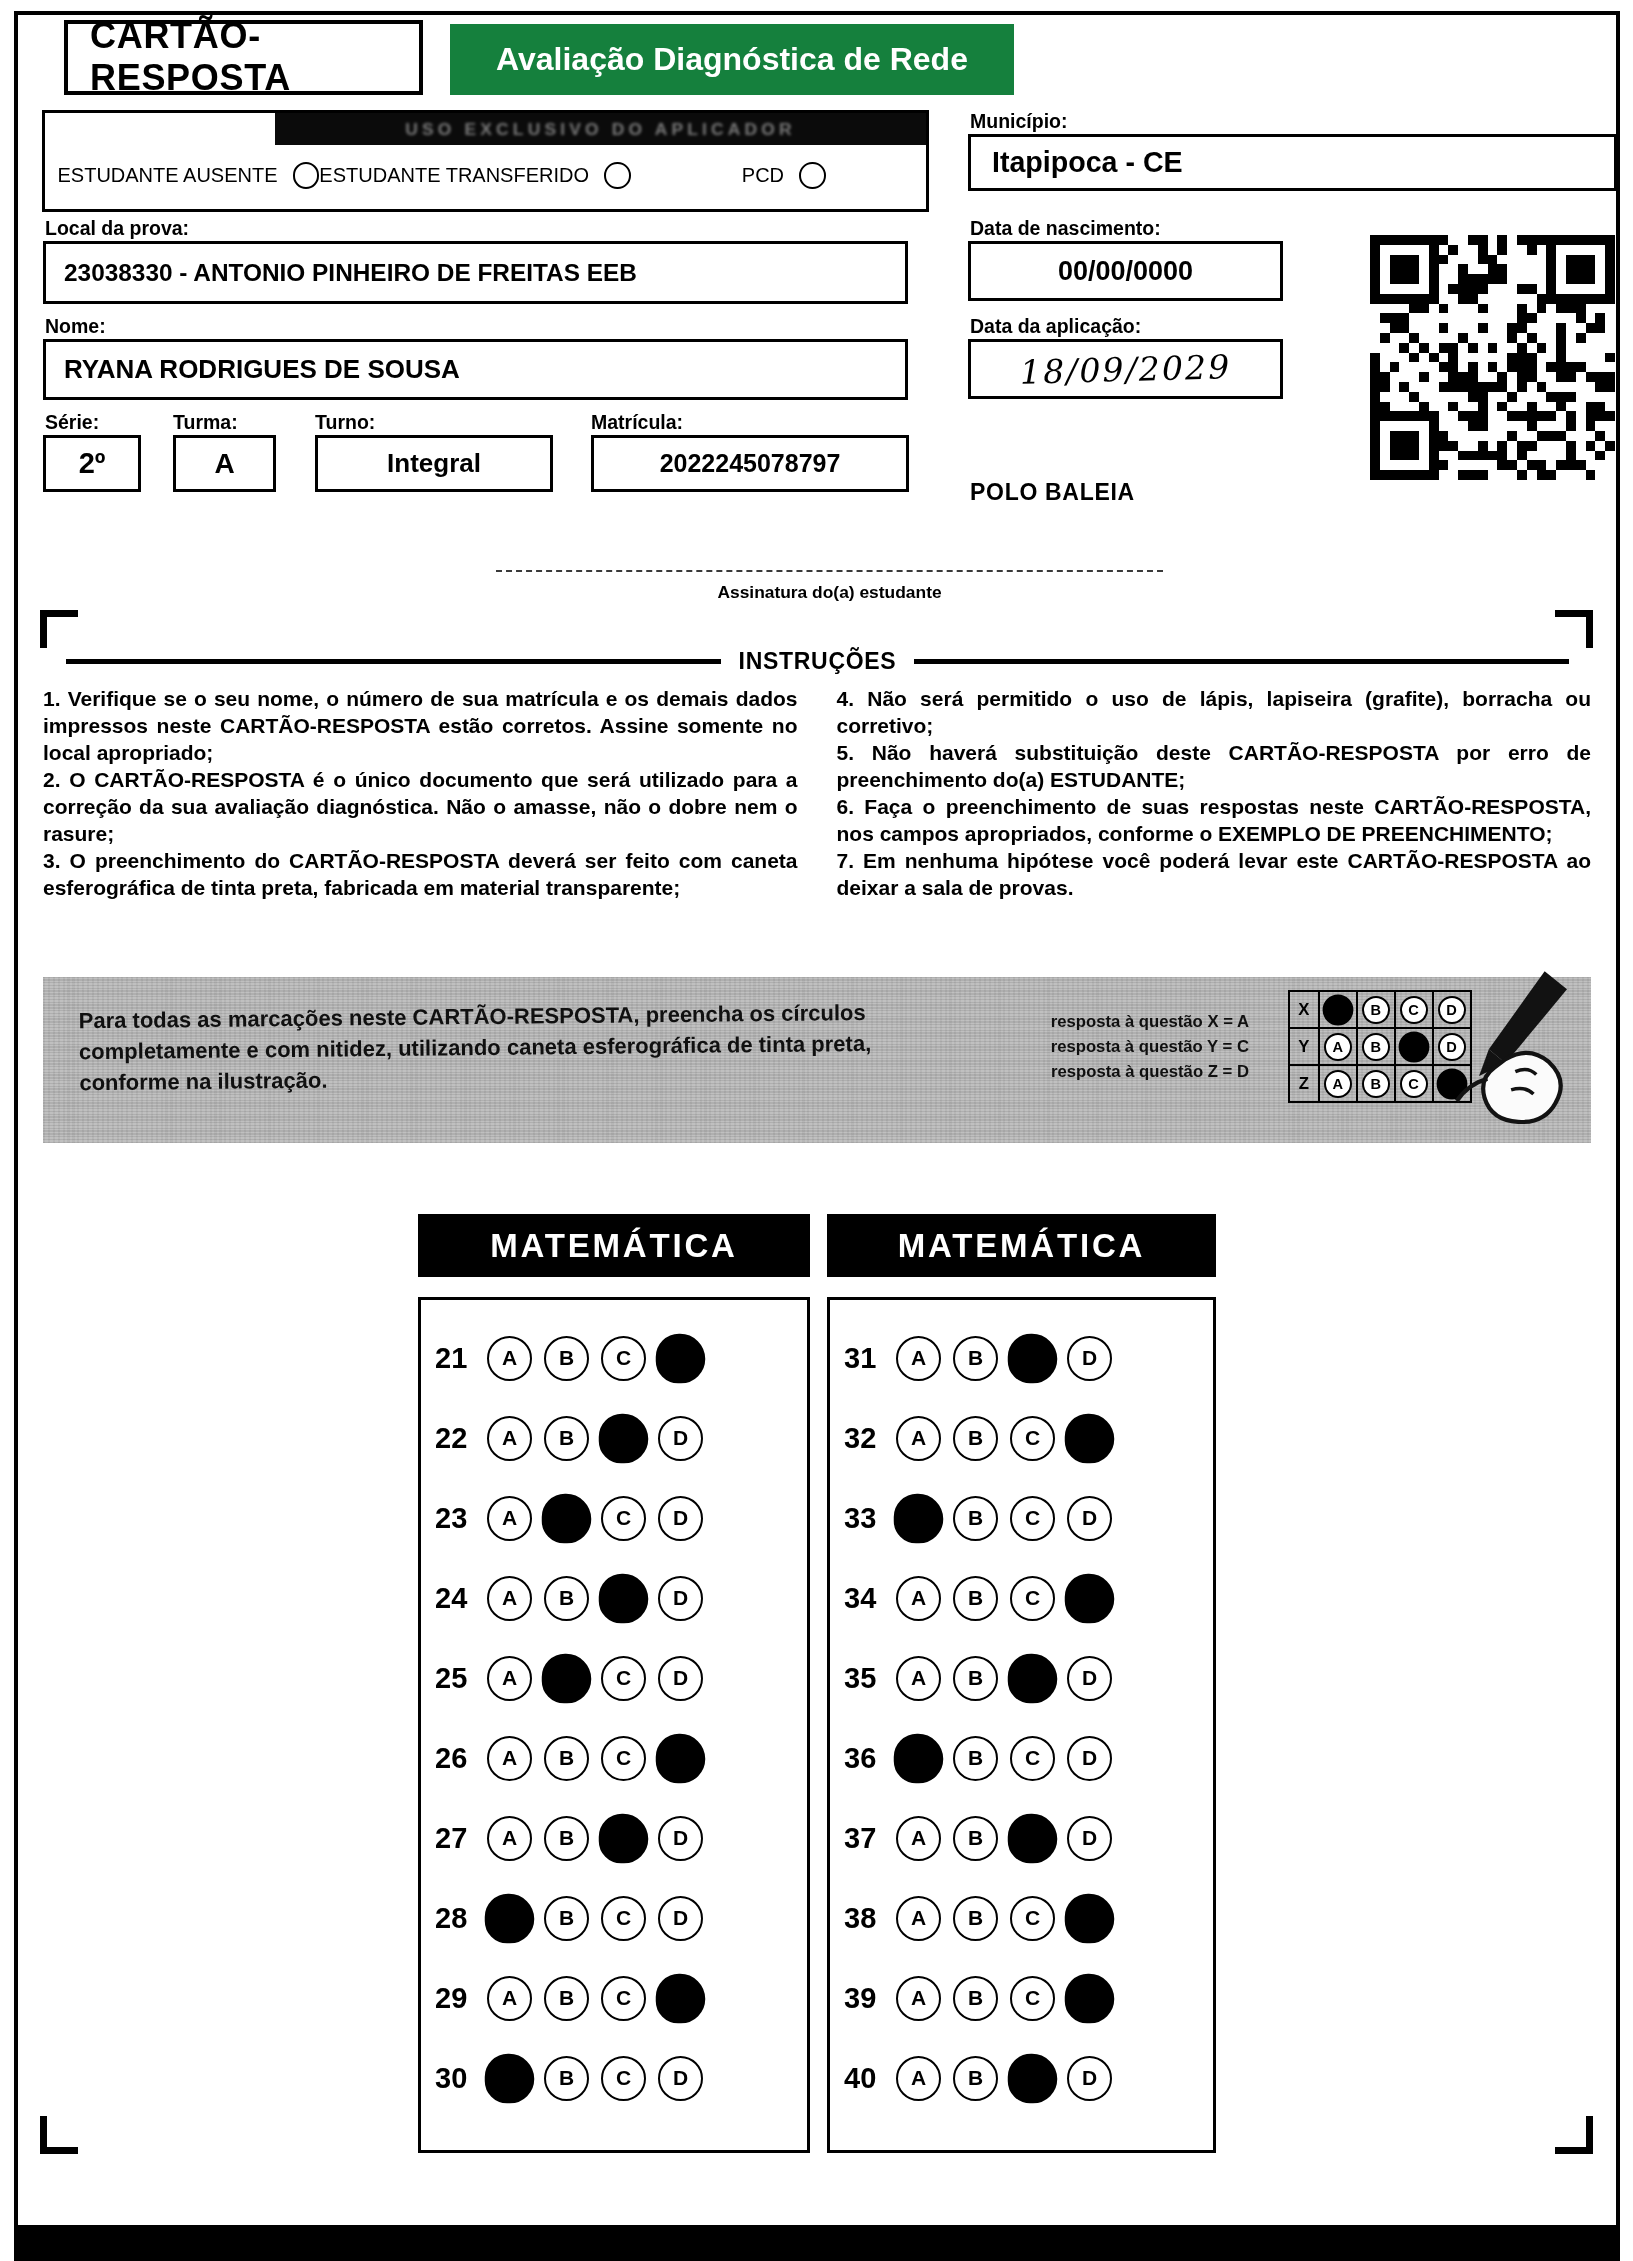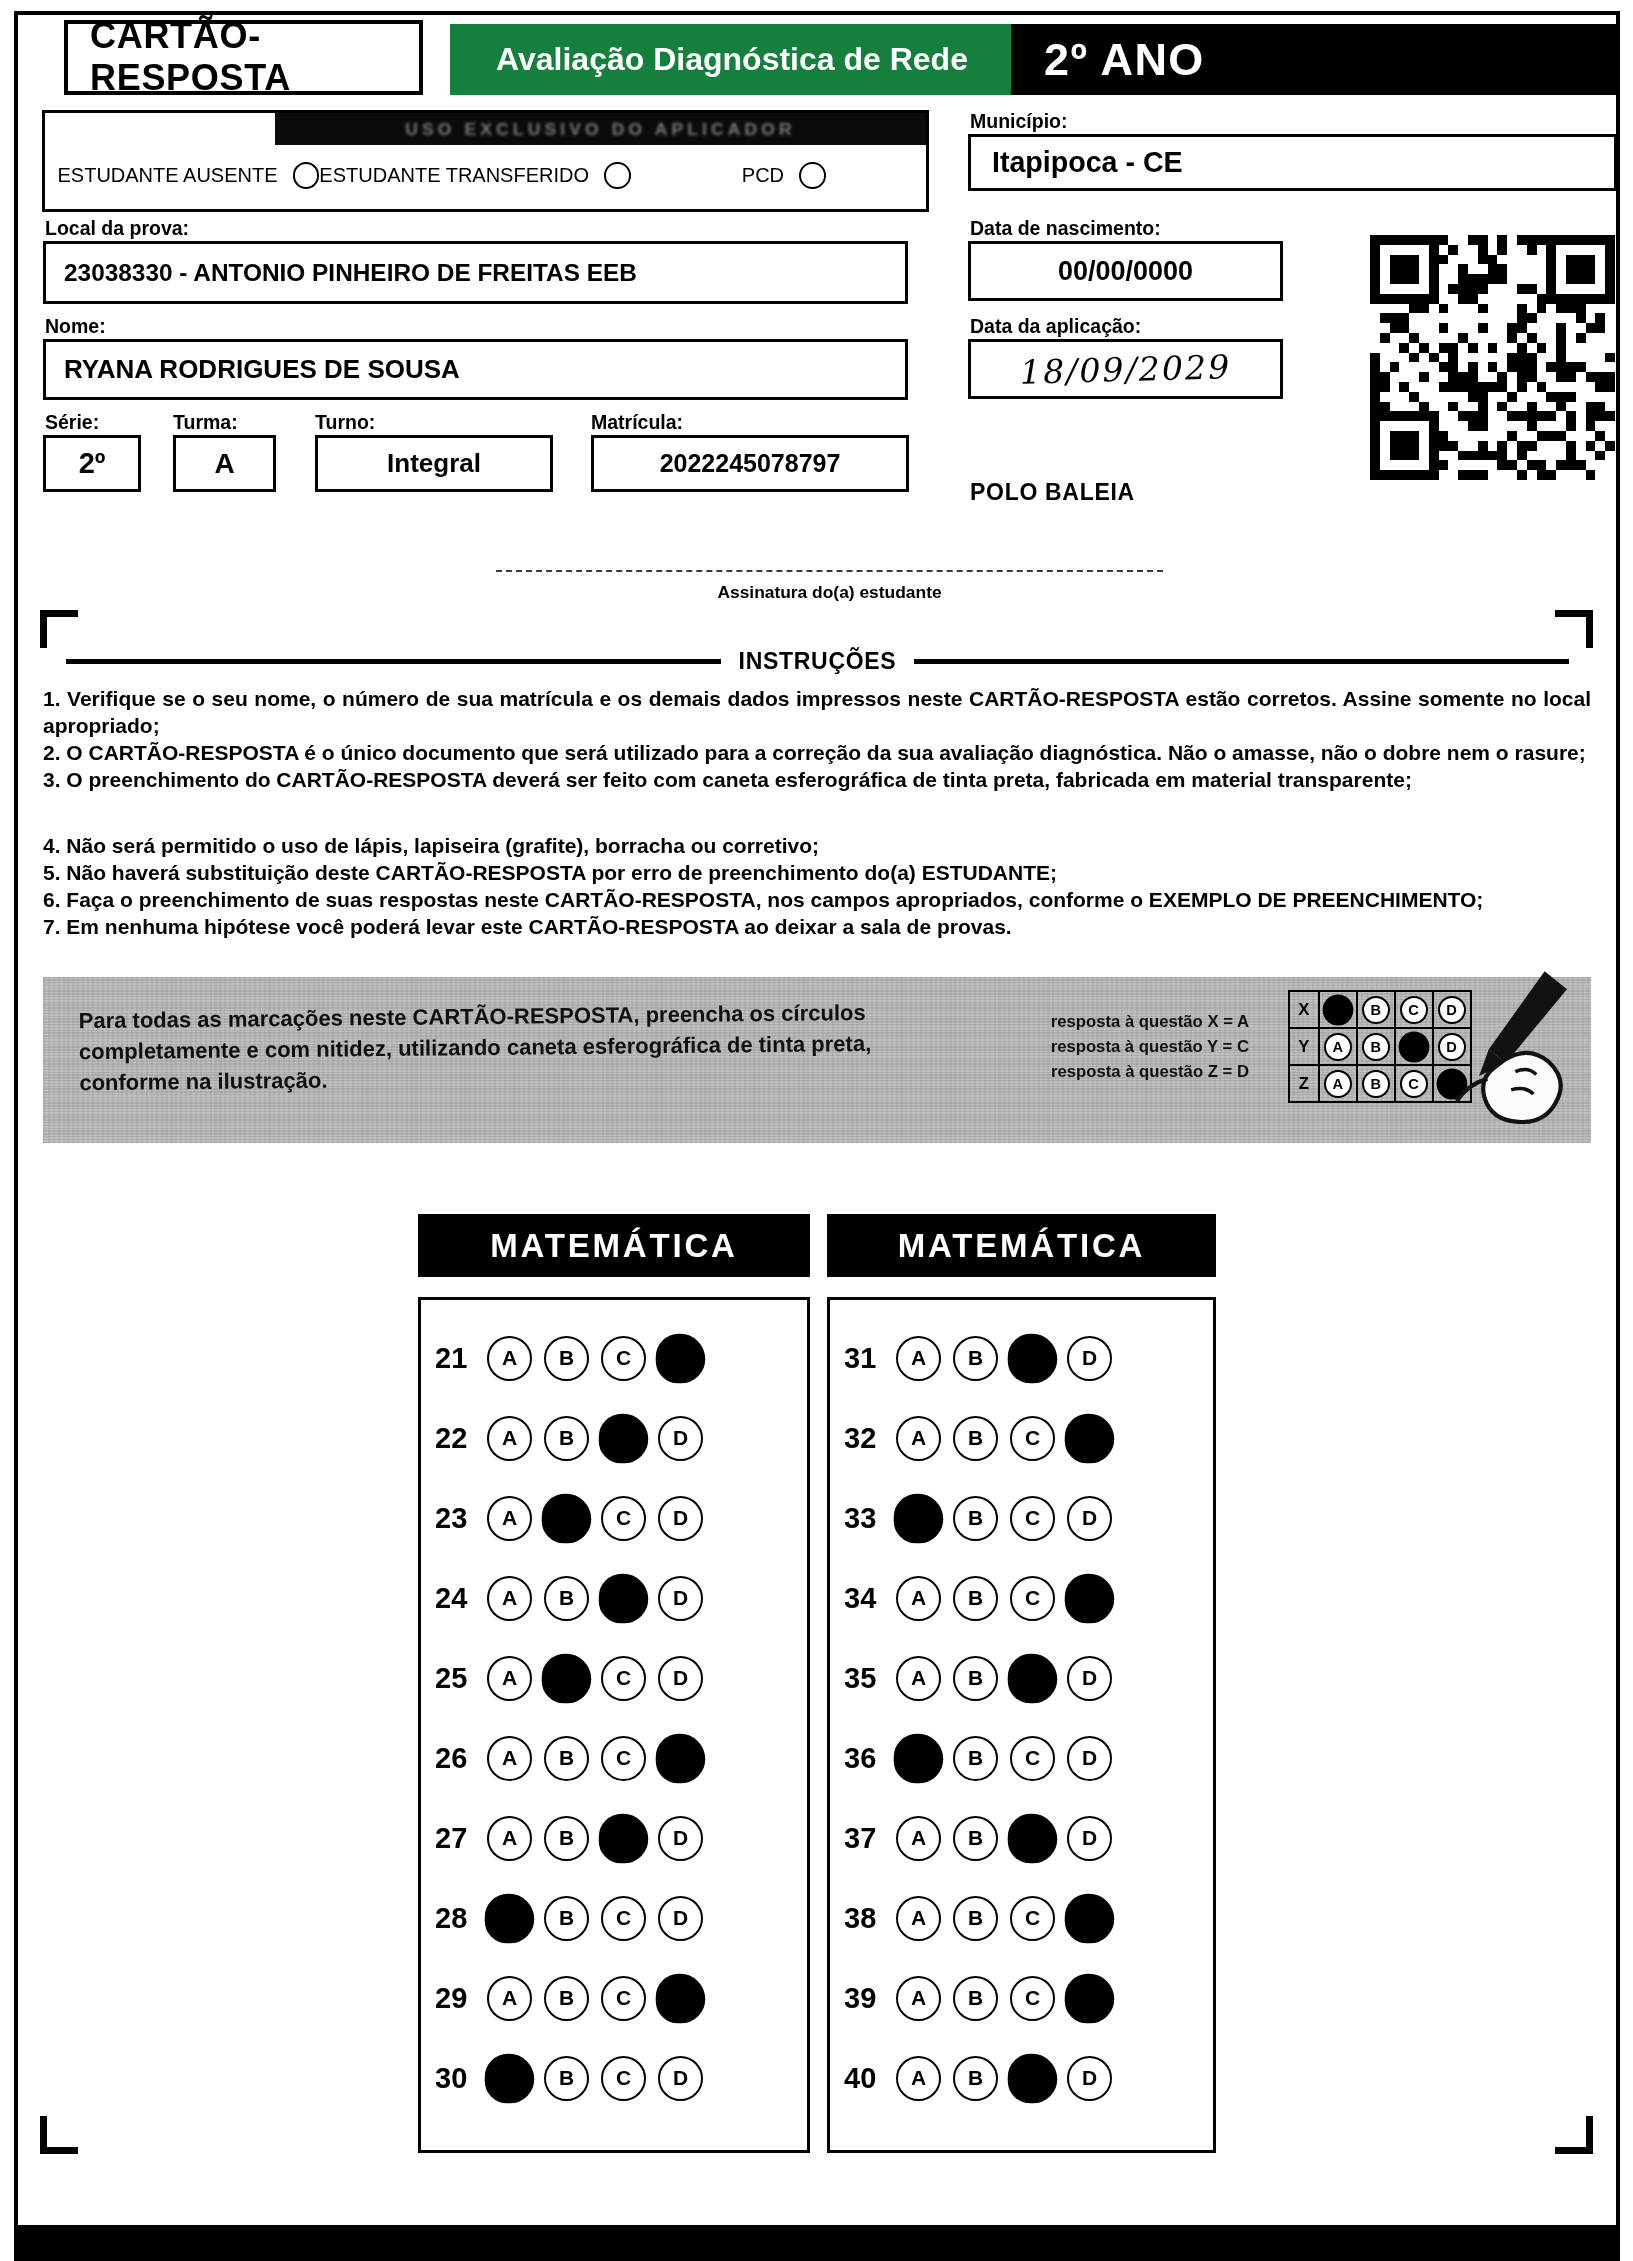--- a/index.html
+++ b/index.html
@@ -111,21 +111,21 @@
   .bk { position: absolute; width: 38px; height: 38px; }
   .bk-tl { left: 40px;   top: 610px;  border-top: 7.7px solid #000;    border-left: 7.7px solid #000; }
   .bk-tr { left: 1555px; top: 610px;  border-top: 7.7px solid #000;    border-right: 7.7px solid #000; }
   .bk-bl { left: 40px;   top: 2116px; border-bottom: 7.7px solid #000; border-left: 7.7px solid #000; }
   .bk-br { left: 1555px; top: 2116px; border-bottom: 7.7px solid #000; border-right: 7.7px solid #000; }
 
   
   .inst-header { position: absolute; left: 66px; top: 648px; width: 1503px; display: flex; align-items: center; gap: 18px; }
   .inst-line   { flex: 1; height: 4.9px; background: #000; }
   .inst-title  { font-weight: 700; font-size: 23px; letter-spacing: 0.7px; }
-  .inst-cols   { position: absolute; left: 43px; top: 685px; width: 1548px; display: flex; gap: 39px; flex-direction: column; }
+  .inst-cols   { position: absolute; left: 43px; top: 685px; width: 1548px; display: flex; gap: 39px; }
   .inst-col    { flex: 1; font-weight: 600; font-size: 21px; line-height: 27px; text-align: justify; }
   .inst-item   { margin: 0; }
 
   
   .banner {
     position: absolute; left: 43px; top: 977px; width: 1548px; height: 166px;
     background-color: #bcbcbc;
     background-image:
       repeating-linear-gradient(0deg, rgba(0,0,0,.07) 0 1.4px, rgba(255,255,255,.06) 1.4px 2.8px),
       repeating-linear-gradient(90deg, rgba(0,0,0,.05) 0 2.1px, rgba(255,255,255,0) 2.1px 4.9px);
@@ -185,23 +185,20 @@
 
 <div class="page">
 
   <div class="frame"></div>
 
   <div class="card-title-box">
     <span>CARTÃO-RESPOSTA</span>
   </div>
   <div class="header-assessment">
     <span>Avaliação Diagnóstica de Rede</span>
-  </div>
-  <div class="header-grade">
-    <span>2º ANO</span>
   </div>
 
   <div class="applicator-box">
     <div class="applicator-bar">
       <span class="faded">USO EXCLUSIVO DO APLICADOR</span>
     </div>
     <div class="applicator-options">
       <span class="opt-label">ESTUDANTE AUSENTE</span>
       <span class="opt-circle"></span>
       <span class="opt-label g2">ESTUDANTE TRANSFERIDO</span>

